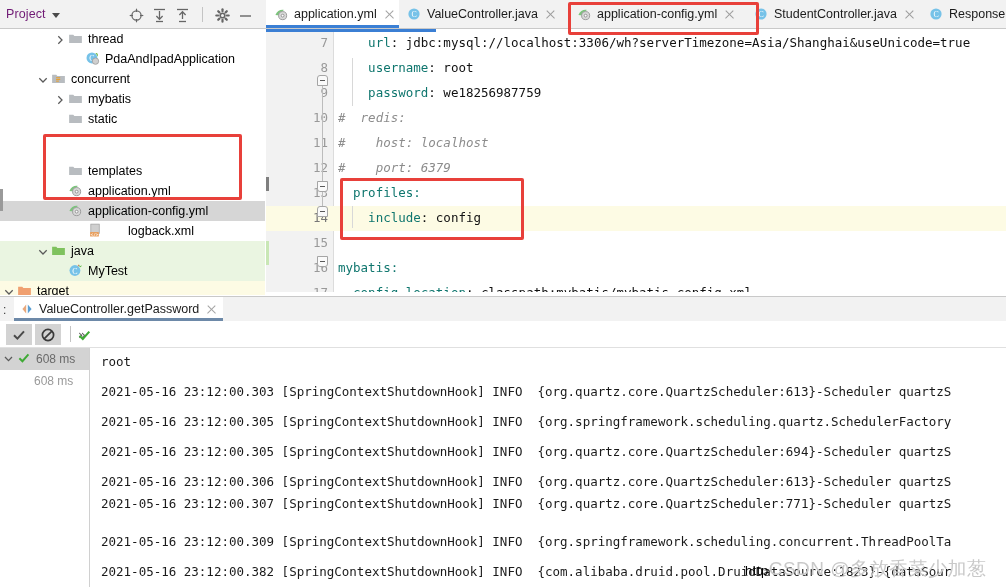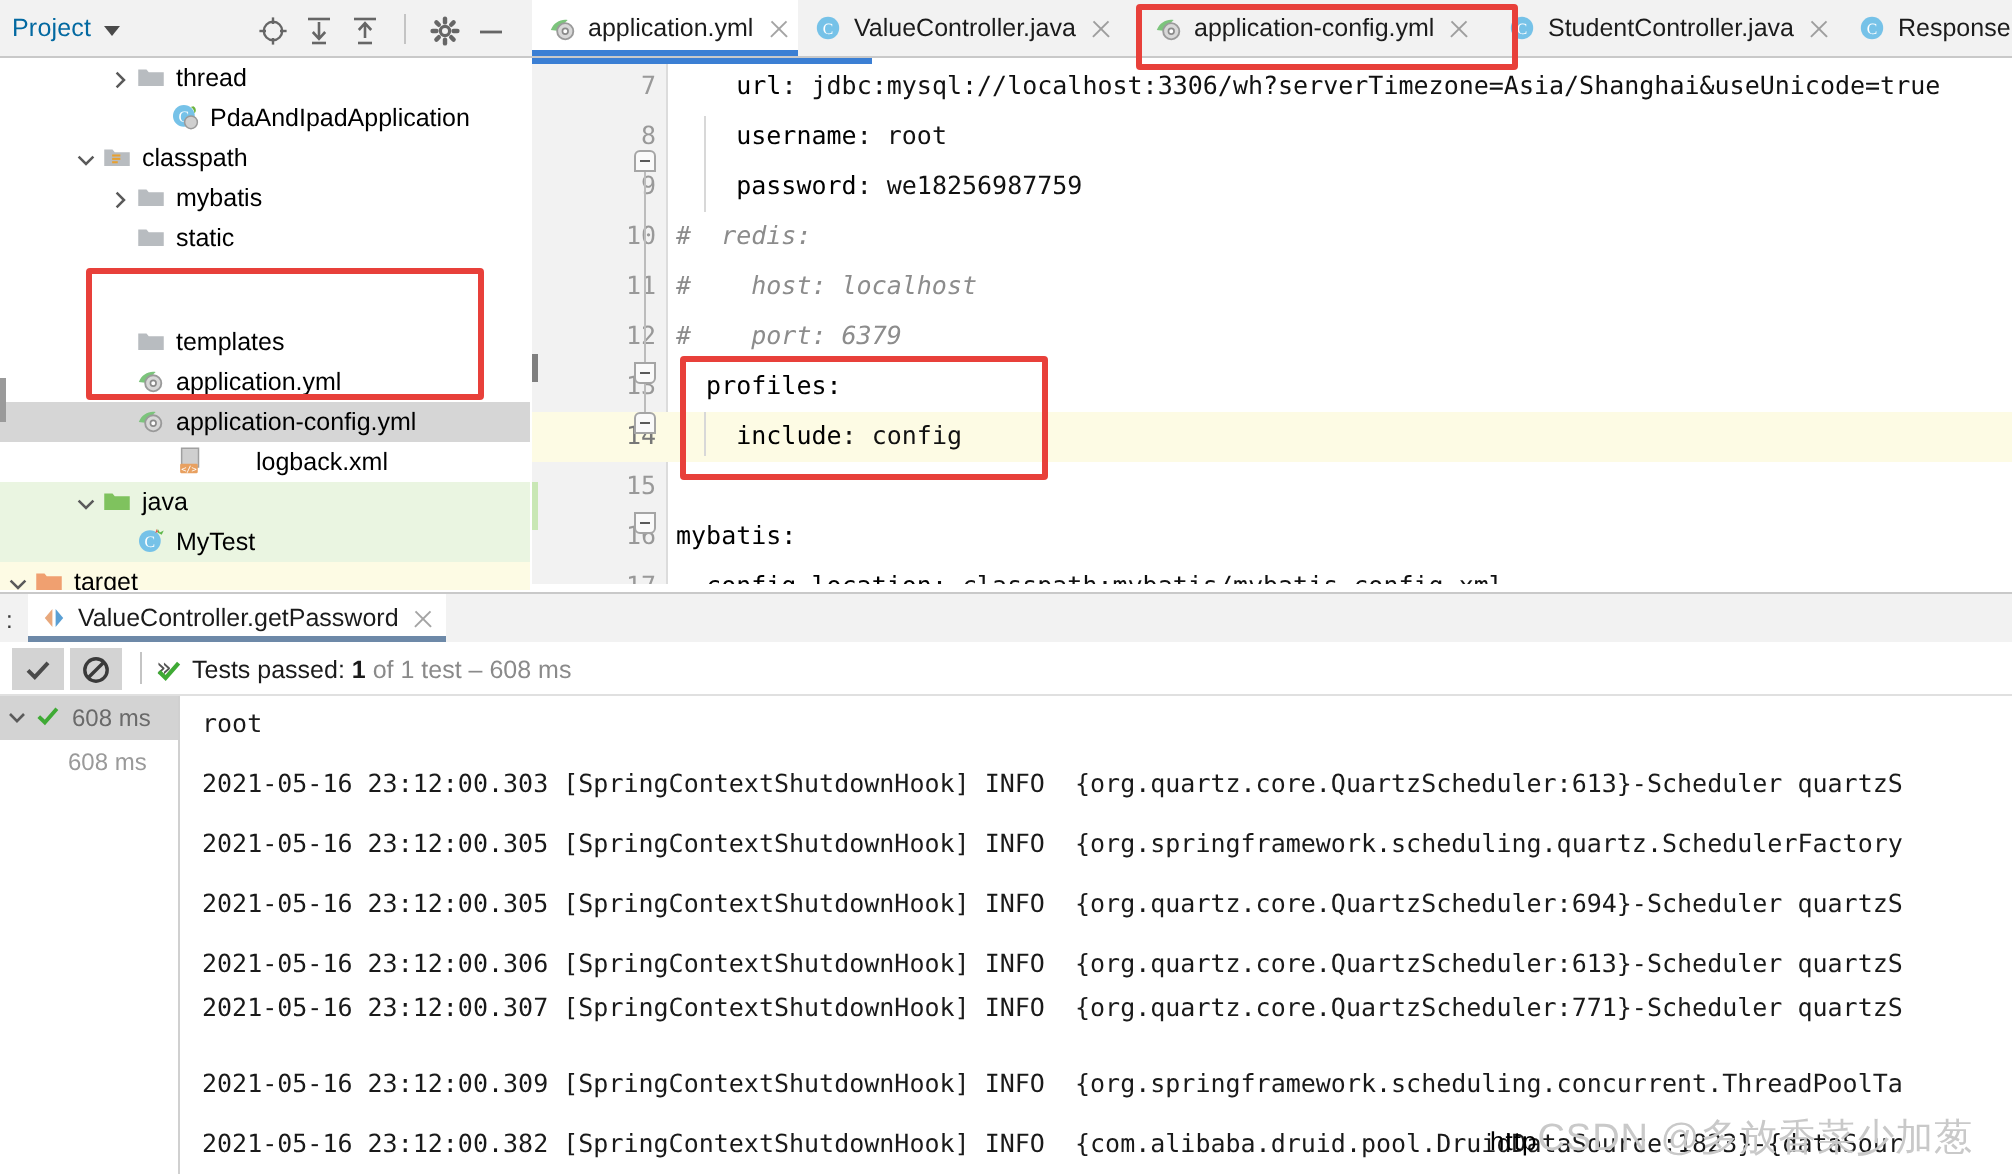--- a/index.html
+++ b/index.html
@@ -19,21 +19,21 @@
 
   
   .topbar {
     position: absolute; left: 0; top: 0; width: 1006px; height: 29px;
     background: #f2f2f2;
     border-bottom: 1px solid #c9c9c9;
     box-sizing: border-box;
   }
   .project-label {
     position: absolute; left: 6px; top: 7px;
-    font-size: 12.5px; color: #0369a1;
+    font-size: 12.5px; color: #701a75;
     letter-spacing: .1px;
   }
   .project-caret {
     position: absolute; left: 52px; top: 13px;
     width: 0; height: 0;
     border-left: 4px solid transparent;
     border-right: 4px solid transparent;
     border-top: 5px solid #4a4a4a;
   }
   .tool-icons { position: absolute; left: 126px; top: 6px; height: 18px; }
@@ -130,21 +130,21 @@
     white-space: pre;
   }
   .eline .num {
     position: absolute; right: 678px; width: 40px; text-align: right;
     color: #999999; font-family: "DejaVu Sans Mono", monospace; font-size: 12.5px;
     top: 4px;
   }
   .eline .code { position: absolute; left: 72px; top: 4px; }
   .eline.hl { background: #fdfbe4; }
   .eline.hl .num { color: #777777; }
-  .k-key { color: #000000; }
+  .k-key { color: #0f766e; }
   .k-txt { color: #111111; }
   .k-cmt { color: #8c8c8c; font-style: italic; }
   .fold {
     position: absolute; left: 51px; width: 11px; height: 11px;
     border: 1px solid #a5a5a5; background: #fafafa; box-sizing: border-box;
   }
   .fold:after {
     content: ""; position: absolute; left: 2px; top: 4px; width: 5px; height: 1px;
     background: #5a5a5a;
   }
@@ -385,21 +385,21 @@
               <path d="M1.3 3.3 L5 7 L8.7 3.3" fill="none" stroke="#5a5a5a" stroke-width="1.25"></path>
             </svg></span>
           <span class="ticon"><svg width="15" height="15" viewBox="0 0 16 16">
               <path d="M1.2 4 h4.4 l1.2 1.4 h8 v7.4 h-13.6 Z" fill="#b8bcc0"></path>
               <g stroke="#e8a030" stroke-width="1.1">
                 <line x1="5.4" y1="7.2" x2="9.8" y2="7.2"></line>
                 <line x1="5.4" y1="9" x2="9.8" y2="9"></line>
                 <line x1="5.4" y1="10.8" x2="8.4" y2="10.8"></line>
               </g>
             </svg></span>
-          <span>classpath</span>
+          <span>concurrent</span>
         </div>
         <div class="trow" style="padding-left: 55px;">
           <span class="arrow"><svg width="10" height="10" viewBox="0 0 10 10">
               <path d="M3.3 1.3 L7 5 L3.3 8.7" fill="none" stroke="#5a5a5a" stroke-width="1.25"></path>
             </svg></span>
           <span class="ticon"><svg width="15" height="15" viewBox="0 0 16 16">
               <path d="M1.2 4 h4.4 l1.2 1.4 h8 v7.4 h-13.6 Z" fill="#b8bcc0"></path>
             </svg></span>
           <span>mybatis</span>
         </div>
@@ -562,25 +562,20 @@
           <line x1="3.1" y1="10.9" x2="10.9" y2="3.1" stroke="#3a3a3a" stroke-width="1.7"></line>
         </svg>
       </div>
       <div class="tb-sep" style="left:70px;"></div>
       <div class="tb-chev" style="left:78px;">»</div>
       <span class="tick">
         <svg width="13" height="13" viewBox="0 0 13 13">
           <path d="M1.5 6.8 L4.8 10 L11.3 2.6" fill="none" stroke="#3faa35" stroke-width="2.1"></path>
         </svg>
       </span>
-      <span class="tests-passed">
-        <span>Tests passed:</span>
-        <b>1</b>
-        <span class="muted">of 1 test – 608 ms</span>
-      </span>
     </div>
 
     <div class="run-tree">
       <div class="rt-row sel" style="padding-left:4px;">
         <span style="width:14px;display:inline-block;">
           <svg width="9" height="9" viewBox="0 0 9 9">
               <path d="M1 3 L4.5 6.6 L8 3" fill="none" stroke="#5a5a5a" stroke-width="1.3"></path>
             </svg>
         </span>
         <span style="width:16px;display:inline-block;">

